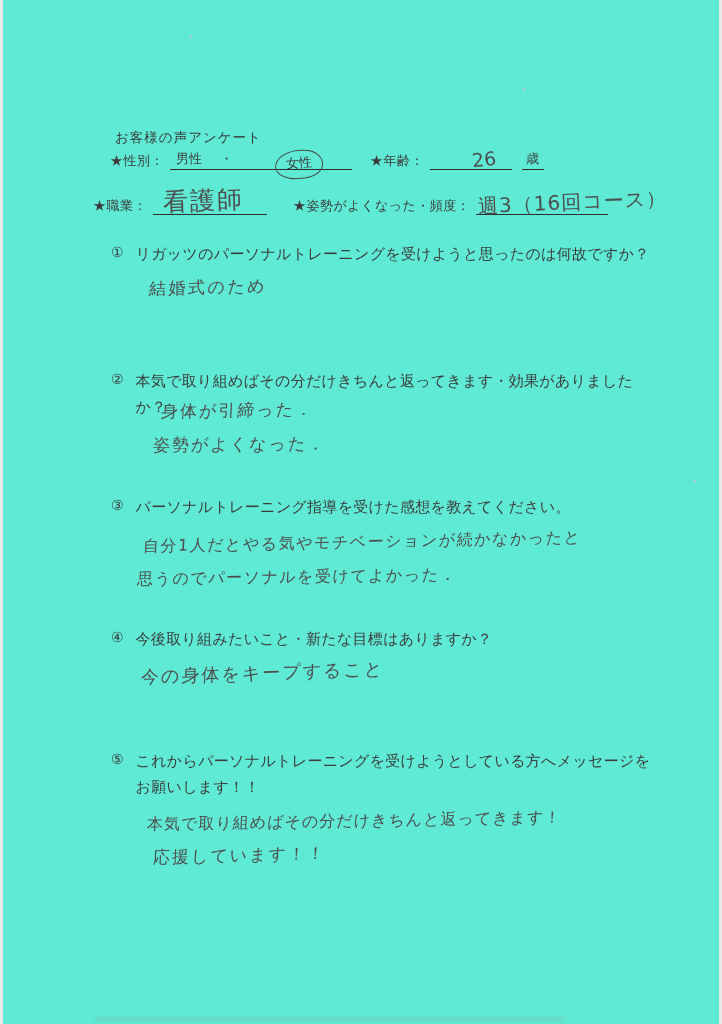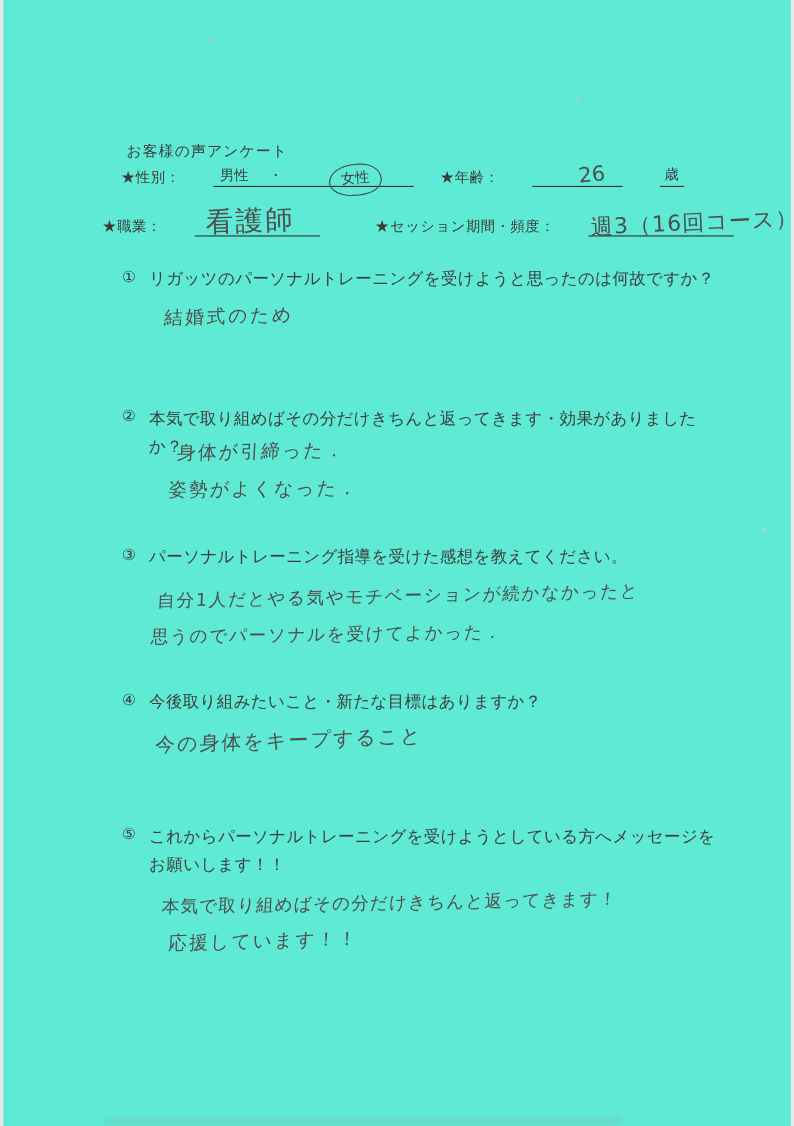--- a/index.html
+++ b/index.html
@@ -7,39 +7,39 @@
     position:relative; width:716px; height:1024px; margin:0 auto;
     background:#5eead4; overflow:hidden;
     font-family:"Liberation Serif", serif;
     color:#3c3c3c;
   }
   .title {
     position:absolute; left:112px; top:129px;
     font-size:13.5px; letter-spacing:1px; color:#3a3a3a;
   }
   
-  .prow { position:absolute; display:flex; align-items:flex-end;gap:24px; }
+  .prow { position:absolute; display:flex; align-items:flex-end; }
   .row1 { left:107px; top:150px; }
   .row2 { left:90px; top:190px; }
   .plabel { font-size:13px; letter-spacing:0.5px; white-space:nowrap; }
   .ufield {
-    display:inline-flex; align-items:center;
+    display:inline-flex; align-items:flex-start;
     border-bottom:1.5px solid #2e2e2e; position:relative;
   }
   .gender-field { width:182px; height:19px; margin-left:6px; justify-content:flex-start; }
   .gender-field .opt { font-size:13px; }
   .male { margin-left:6px; }
   .gsep { margin:0 0 0 18px; font-size:13px; }
   .circled {
     display:inline-block; font-size:13px;
     border:1.6px solid #4a4a4a; border-radius:55% 45% 50% 50% / 60% 55% 50% 50%;
     padding:3px 10px 6px 10px; margin:0 0 -7px 42px;
     transform:rotate(-4deg);
   }
-  .age-label { }
+  .age-label { margin-left:18px; }
   .age-field { width:82px; height:19px; margin-left:6px; }
   .age-hand { position:absolute; left:42px; bottom:-1px; font-size:19px; transform:rotate(-6deg); }
   .age-unit { margin-left:10px; border-bottom:1.5px solid #2e2e2e; padding:0 4px 1px 4px; }
   .occ-field { width:114px; height:24px; margin-left:6px; }
   .occ-hand { position:absolute; left:10px; bottom:-3px; font-size:25px; letter-spacing:2px; white-space:nowrap; transform:rotate(-2deg); }
   .session-label { margin-left:26px; }
   .session-field { width:132px; height:24px; margin-left:6px; }
   .session-hand { position:absolute; left:2px; bottom:-2px; font-size:20px; letter-spacing:1px; white-space:nowrap; transform:rotate(-2.5deg); }
   
   .question { position:absolute; left:108px; display:flex; }
@@ -89,21 +89,21 @@
       <span class="hand age-hand">26</span>
     </span>
     <span class="plabel age-unit">歳</span>
   </div>
 
   <div class="prow row2">
     <span class="plabel">★職業：</span>
     <span class="ufield occ-field">
       <span class="hand occ-hand">看護師</span>
     </span>
-    <span class="plabel session-label">★セッション期間・頻度：</span>
+    <span class="plabel session-label">★姿勢がよくなった・頻度：</span>
     <span class="ufield session-field">
       <span class="hand session-hand">週3（16回コース）</span>
     </span>
   </div>
 
   <div class="question q1">
     <span class="qnum">①</span>
     <span class="qtext">リガッツのパーソナルトレーニングを受けようと思ったのは何故ですか？</span>
   </div>
   <div class="ans hand a1">結婚式のため</div>

